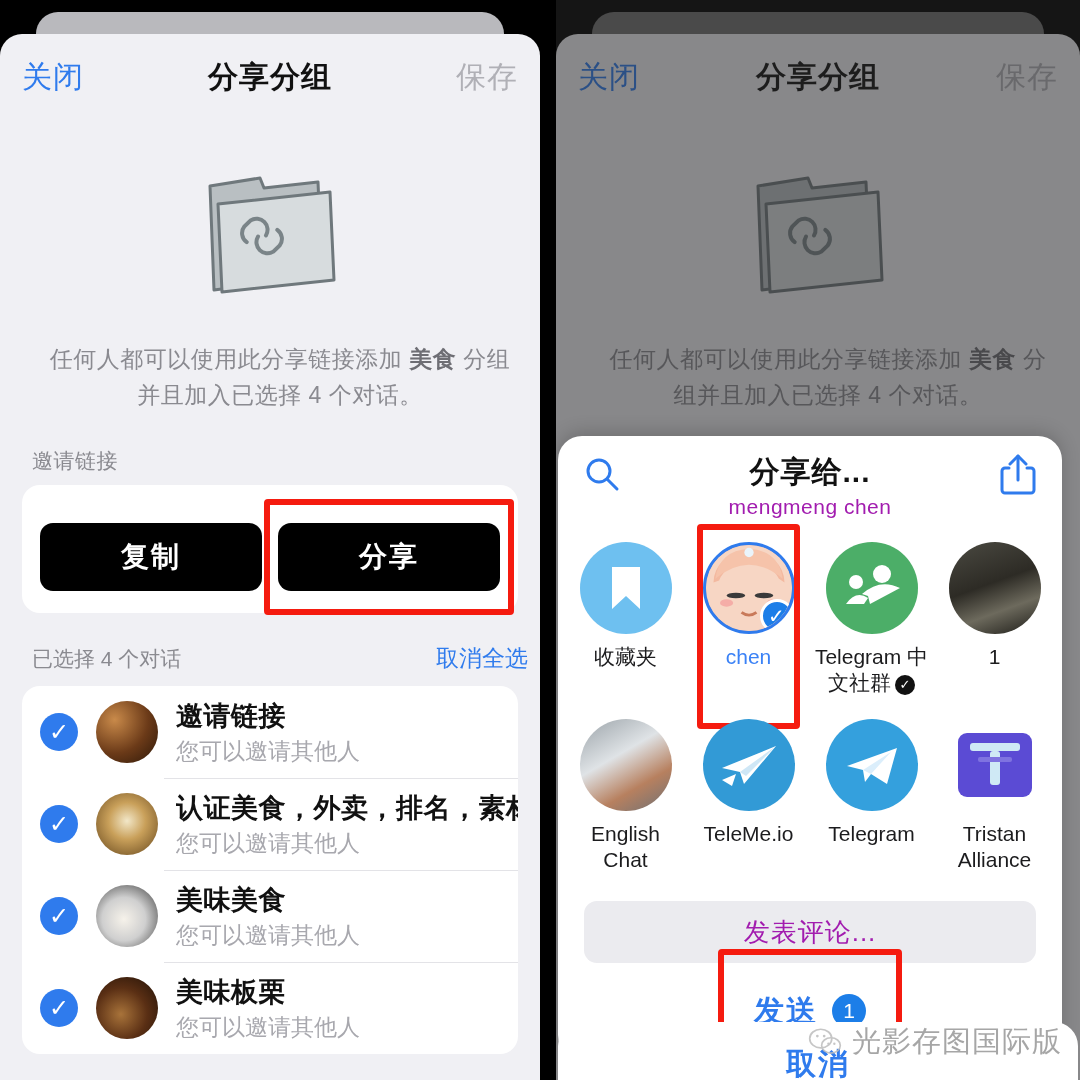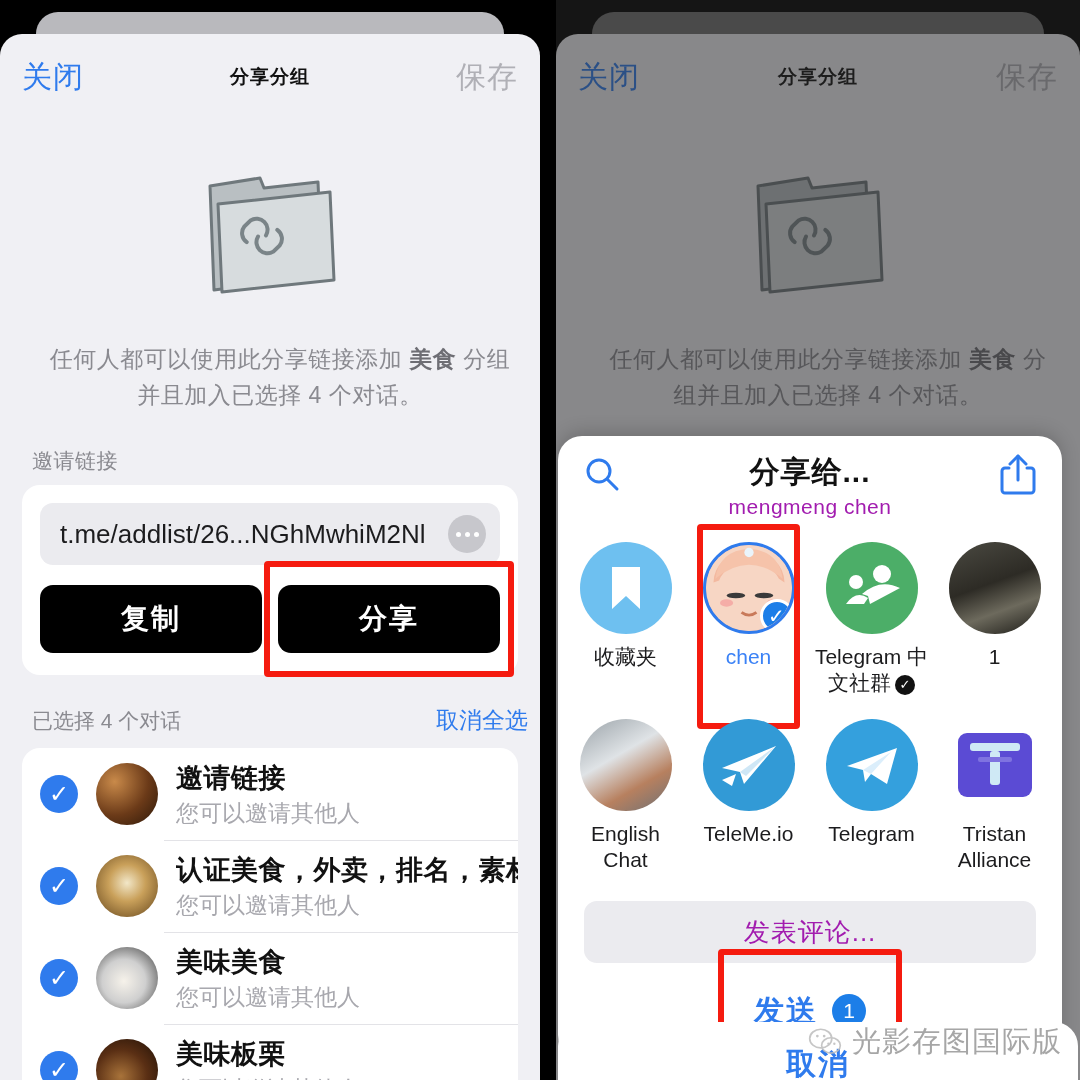--- a/index.html
+++ b/index.html
@@ -35,21 +35,21 @@
     z-index: 5; pointer-events: none;
   }
 
   
   .navbar {
     position: relative; height: 86px;
     display: flex; align-items: center; justify-content: space-between;
     padding: 0 22px;
   }
   .nav-close { color:#2f7bed; font-size: 30px; letter-spacing: 1px; }
-  .nav-title { font-size: 19px; font-weight: 700; color:#111; letter-spacing:1px;
+  .nav-title { font-size: 30px; font-weight: 700; color:#111; letter-spacing:1px;
                position:absolute; left:0; right:0; text-align:center; pointer-events:none;}
   .nav-save  { color:#b0b0b6; font-size: 30px; letter-spacing: 1px; }
 
   
   .folder-wrap { display:flex; justify-content:center; align-items:center; height: 210px; margin-top: 8px;}
   .folder-svg { width: 160px; height: 150px; }
 
   
   .desc {
     text-align:center; color:#8a8a90; font-size: 23px; line-height: 1.55;
@@ -210,28 +210,20 @@
         </svg>
       </div>
 
       <div class="desc">
         <span>任何人都可以使用此分享链接添加 </span><b>美食</b><span> 分组并且加入已选择 4 个对话。</span>
       </div>
 
       <div class="section-label">邀请链接</div>
 
       <div class="link-card">
-        <div class="link-field">
-          <div class="link-text">t.me/addlist/26...NGhMwhiM2Nl</div>
-          <div class="dots-btn">
-              <span></span>
-              <span></span>
-              <span></span>
-            </div>
-        </div>
         <div class="btn-row">
           <div class="blue-btn">复制</div>
           <div class="hl-wrap">
             <div class="blue-btn">分享</div>
             <div class="hl-box" style="left:-14px; right:-14px; top:-24px; bottom:-24px;"></div>
           </div>
         </div>
       </div>
 
       <div class="list-head">

